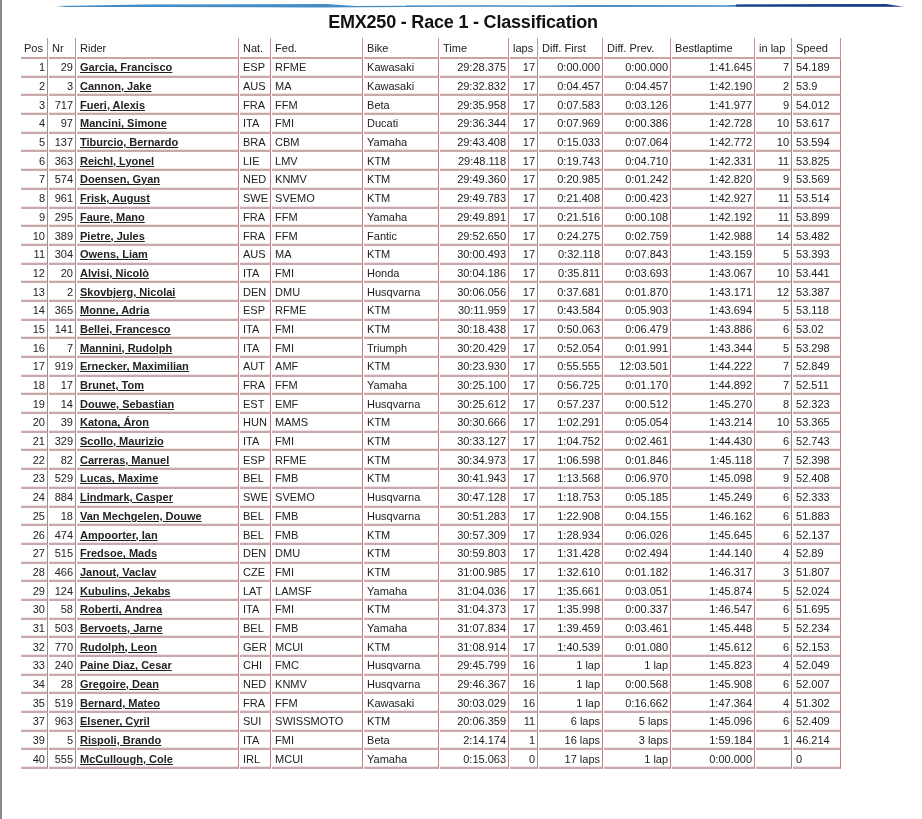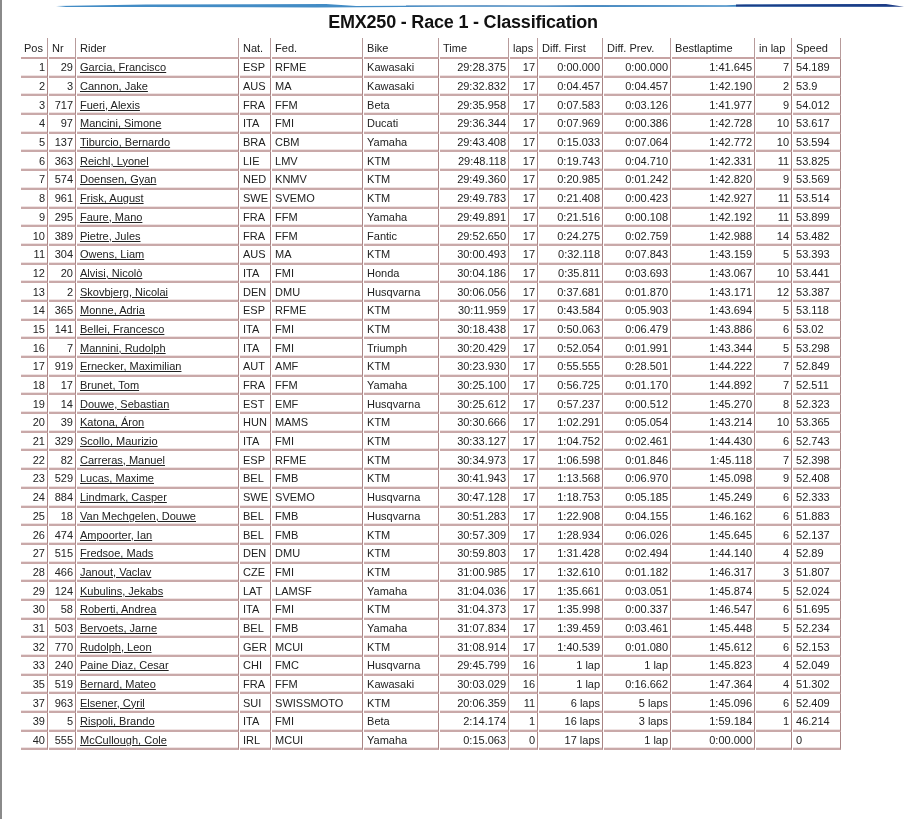--- a/index.html
+++ b/index.html
@@ -32,21 +32,21 @@
       margin-top: 40px;
     }
     table.results td {
       height: 16.7px; padding: 0 2px 0 3px; white-space: nowrap; overflow: hidden;
       border-right: 1px solid #a88484;
       border-bottom: 2px solid #c9a9a9;
       box-shadow: inset 0 -1px 0 #efe3e3;
     }
     td.r { text-align: right; }
     td.l { text-align: left; }
-    a.rider { color: #222; text-decoration: underline; cursor: pointer; }
+    a.rider { color: #222; text-decoration: underline; cursor: pointer; font-weight: bold; }
   </style>
 </head>
 <body>
 
 <svg class="banner" viewBox="0 0 886 10" preserveAspectRatio="none">
   <path d="M30 6 L120 4.5 L300 4 L330 6 L380 5.8 L460 5.5 L520 6 L560 5 L700 5.2 L720 4.5 L840 4 L870 6.5 L720 6.8 L560 7 L420 6.7 L290 7.5 L120 7 L40 7 Z" fill="#2f7fbf" opacity="0.9"></path>
   <path d="M710 4.5 L860 4 L878 6.8 L710 6.5 Z" fill="#1d3c86"></path>
   <path d="M380 5.2 L560 5 L700 5.5 L560 6.3 L380 6.2 Z" fill="#5b8fbf" opacity="0.7"></path>
 </svg>
 
@@ -329,21 +329,21 @@
       <tr>
         <td class="r">17</td>
         <td class="r">919</td>
         <td class="l"><a class="rider">Ernecker, Maximilian</a></td>
         <td class="l">AUT</td>
         <td class="l">AMF</td>
         <td class="l">KTM</td>
         <td class="r">30:23.930</td>
         <td class="r">17</td>
         <td class="r">0:55.555</td>
-        <td class="r">0:28.501</td>
+        <td class="r">12:03.501</td>
         <td class="r">1:44.222</td>
         <td class="r">7</td>
         <td class="l">52.849</td>
       </tr>
       <tr>
         <td class="r">18</td>
         <td class="r">17</td>
         <td class="l"><a class="rider">Brunet, Tom</a></td>
         <td class="l">FRA</td>
         <td class="l">FFM</td>
@@ -575,20 +575,35 @@
         <td class="l">Husqvarna</td>
         <td class="r">29:45.799</td>
         <td class="r">16</td>
         <td class="r">1 lap</td>
         <td class="r">1 lap</td>
         <td class="r">1:45.823</td>
         <td class="r">4</td>
         <td class="l">52.049</td>
       </tr>
       <tr>
+        <td class="r">34</td>
+        <td class="r">28</td>
+        <td class="l"><a class="rider">Gregoire, Dean</a></td>
+        <td class="l">NED</td>
+        <td class="l">KNMV</td>
+        <td class="l">Husqvarna</td>
+        <td class="r">29:46.367</td>
+        <td class="r">16</td>
+        <td class="r">1 lap</td>
+        <td class="r">0:00.568</td>
+        <td class="r">1:45.908</td>
+        <td class="r">6</td>
+        <td class="l">52.007</td>
+      </tr>
+      <tr>
         <td class="r">35</td>
         <td class="r">519</td>
         <td class="l"><a class="rider">Bernard, Mateo</a></td>
         <td class="l">FRA</td>
         <td class="l">FFM</td>
         <td class="l">Kawasaki</td>
         <td class="r">30:03.029</td>
         <td class="r">16</td>
         <td class="r">1 lap</td>
         <td class="r">0:16.662</td>

